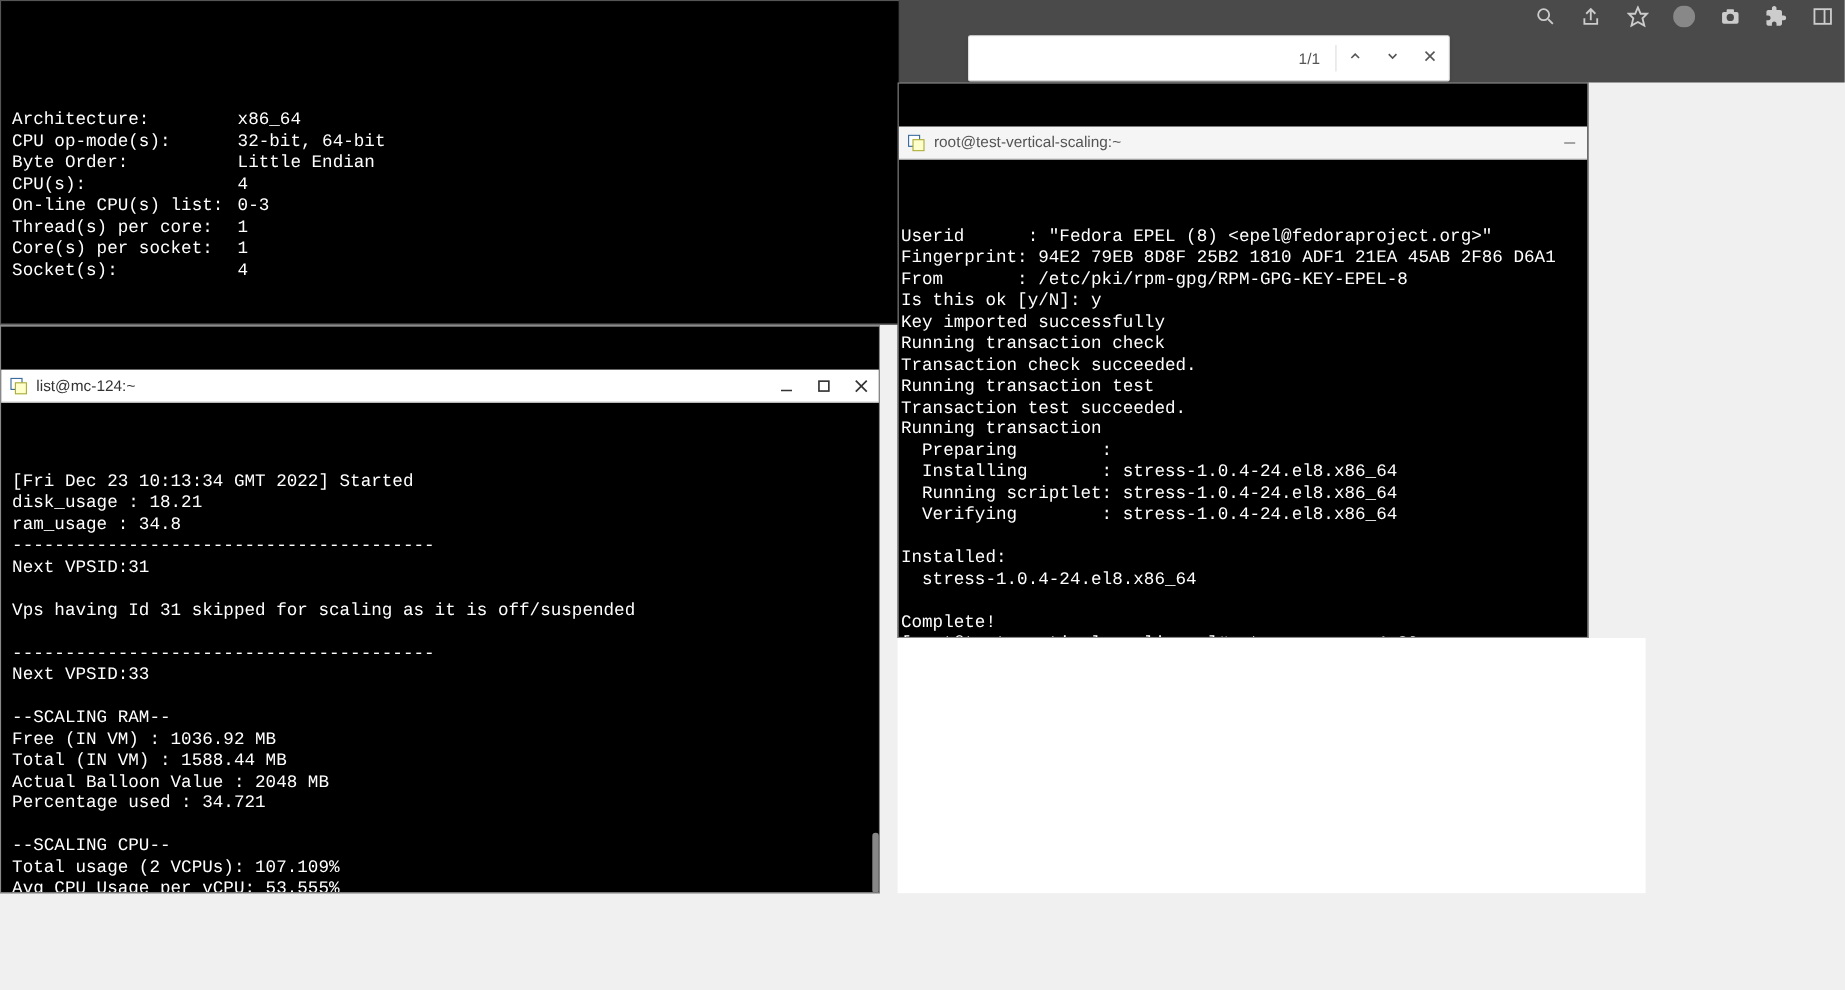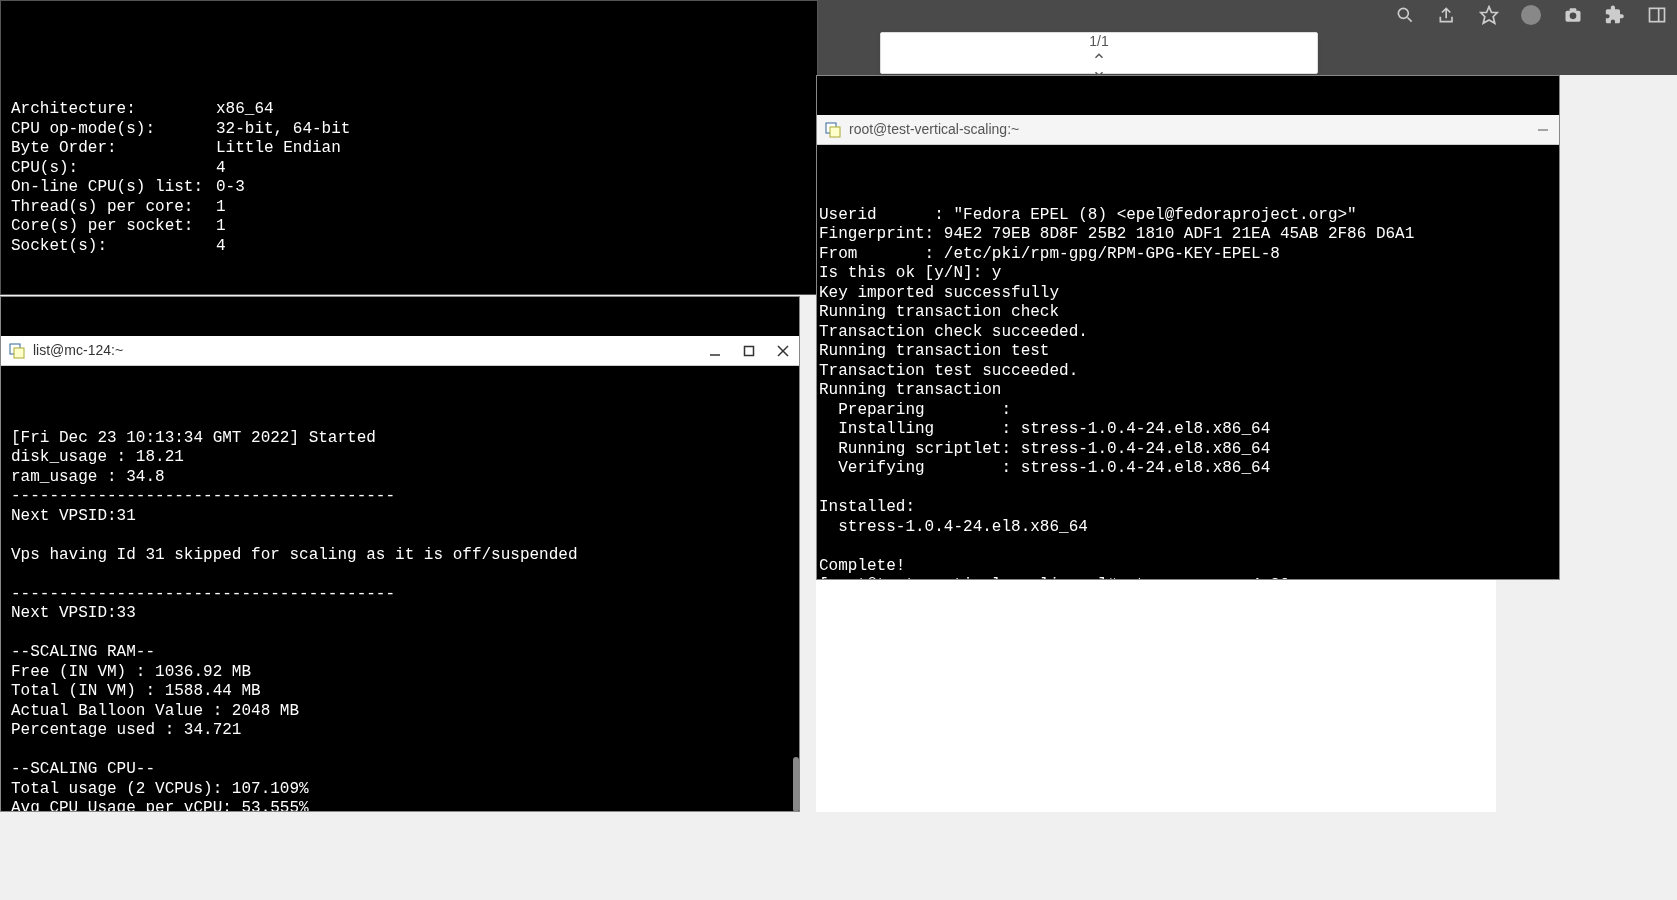--- a/index.html
+++ b/index.html
@@ -64,21 +64,21 @@
   #win2 {
     left: 0; top: 296px;
     width: 800px; height: 516px;
     border: 1px solid #888;
     background: #000;
   }
   #win2 .titlebar { background: #fff; }
   
   #win3 {
     left: 816px; top: 75px;
-    width: 744px; height: 505px;
+    width: 628px; height: 505px;
     border: 1px solid #888;
   }
   #win3 .titlebar { background: #f5f5f5; color:#555; }
   
   #browser-top {
     position: absolute;
     right: 0; top: 0;
     width: 870px; height: 75px;
     background: #4a4a4a;
   }
@@ -102,21 +102,20 @@
     width: 438px; height: 42px;
     background: #fff;
     border: 1px solid #ddd;
     border-radius: 2px;
     display: flex;
     align-items: center;
     font-family: 'Segoe UI', Arial, sans-serif;
     font-size: 14px;
     color: #555;
     box-shadow: 0 2px 4px rgba(0,0,0,0.1);
-    flex-direction: column;
   }
   #findbar .findinput { flex:1; padding: 0 14px; color:#888;}
   #findbar .count { padding: 0 14px; }
   #findbar .sep { width:1px; height:24px; background:#ddd; }
   #findbar .fbtn { width:34px; text-align:center; cursor:pointer; font-size:16px; }
   #right-blank {
     position: absolute;
     left: 816px; top: 580px;
     width: 680px; height: 232px;
     background: #fff;

